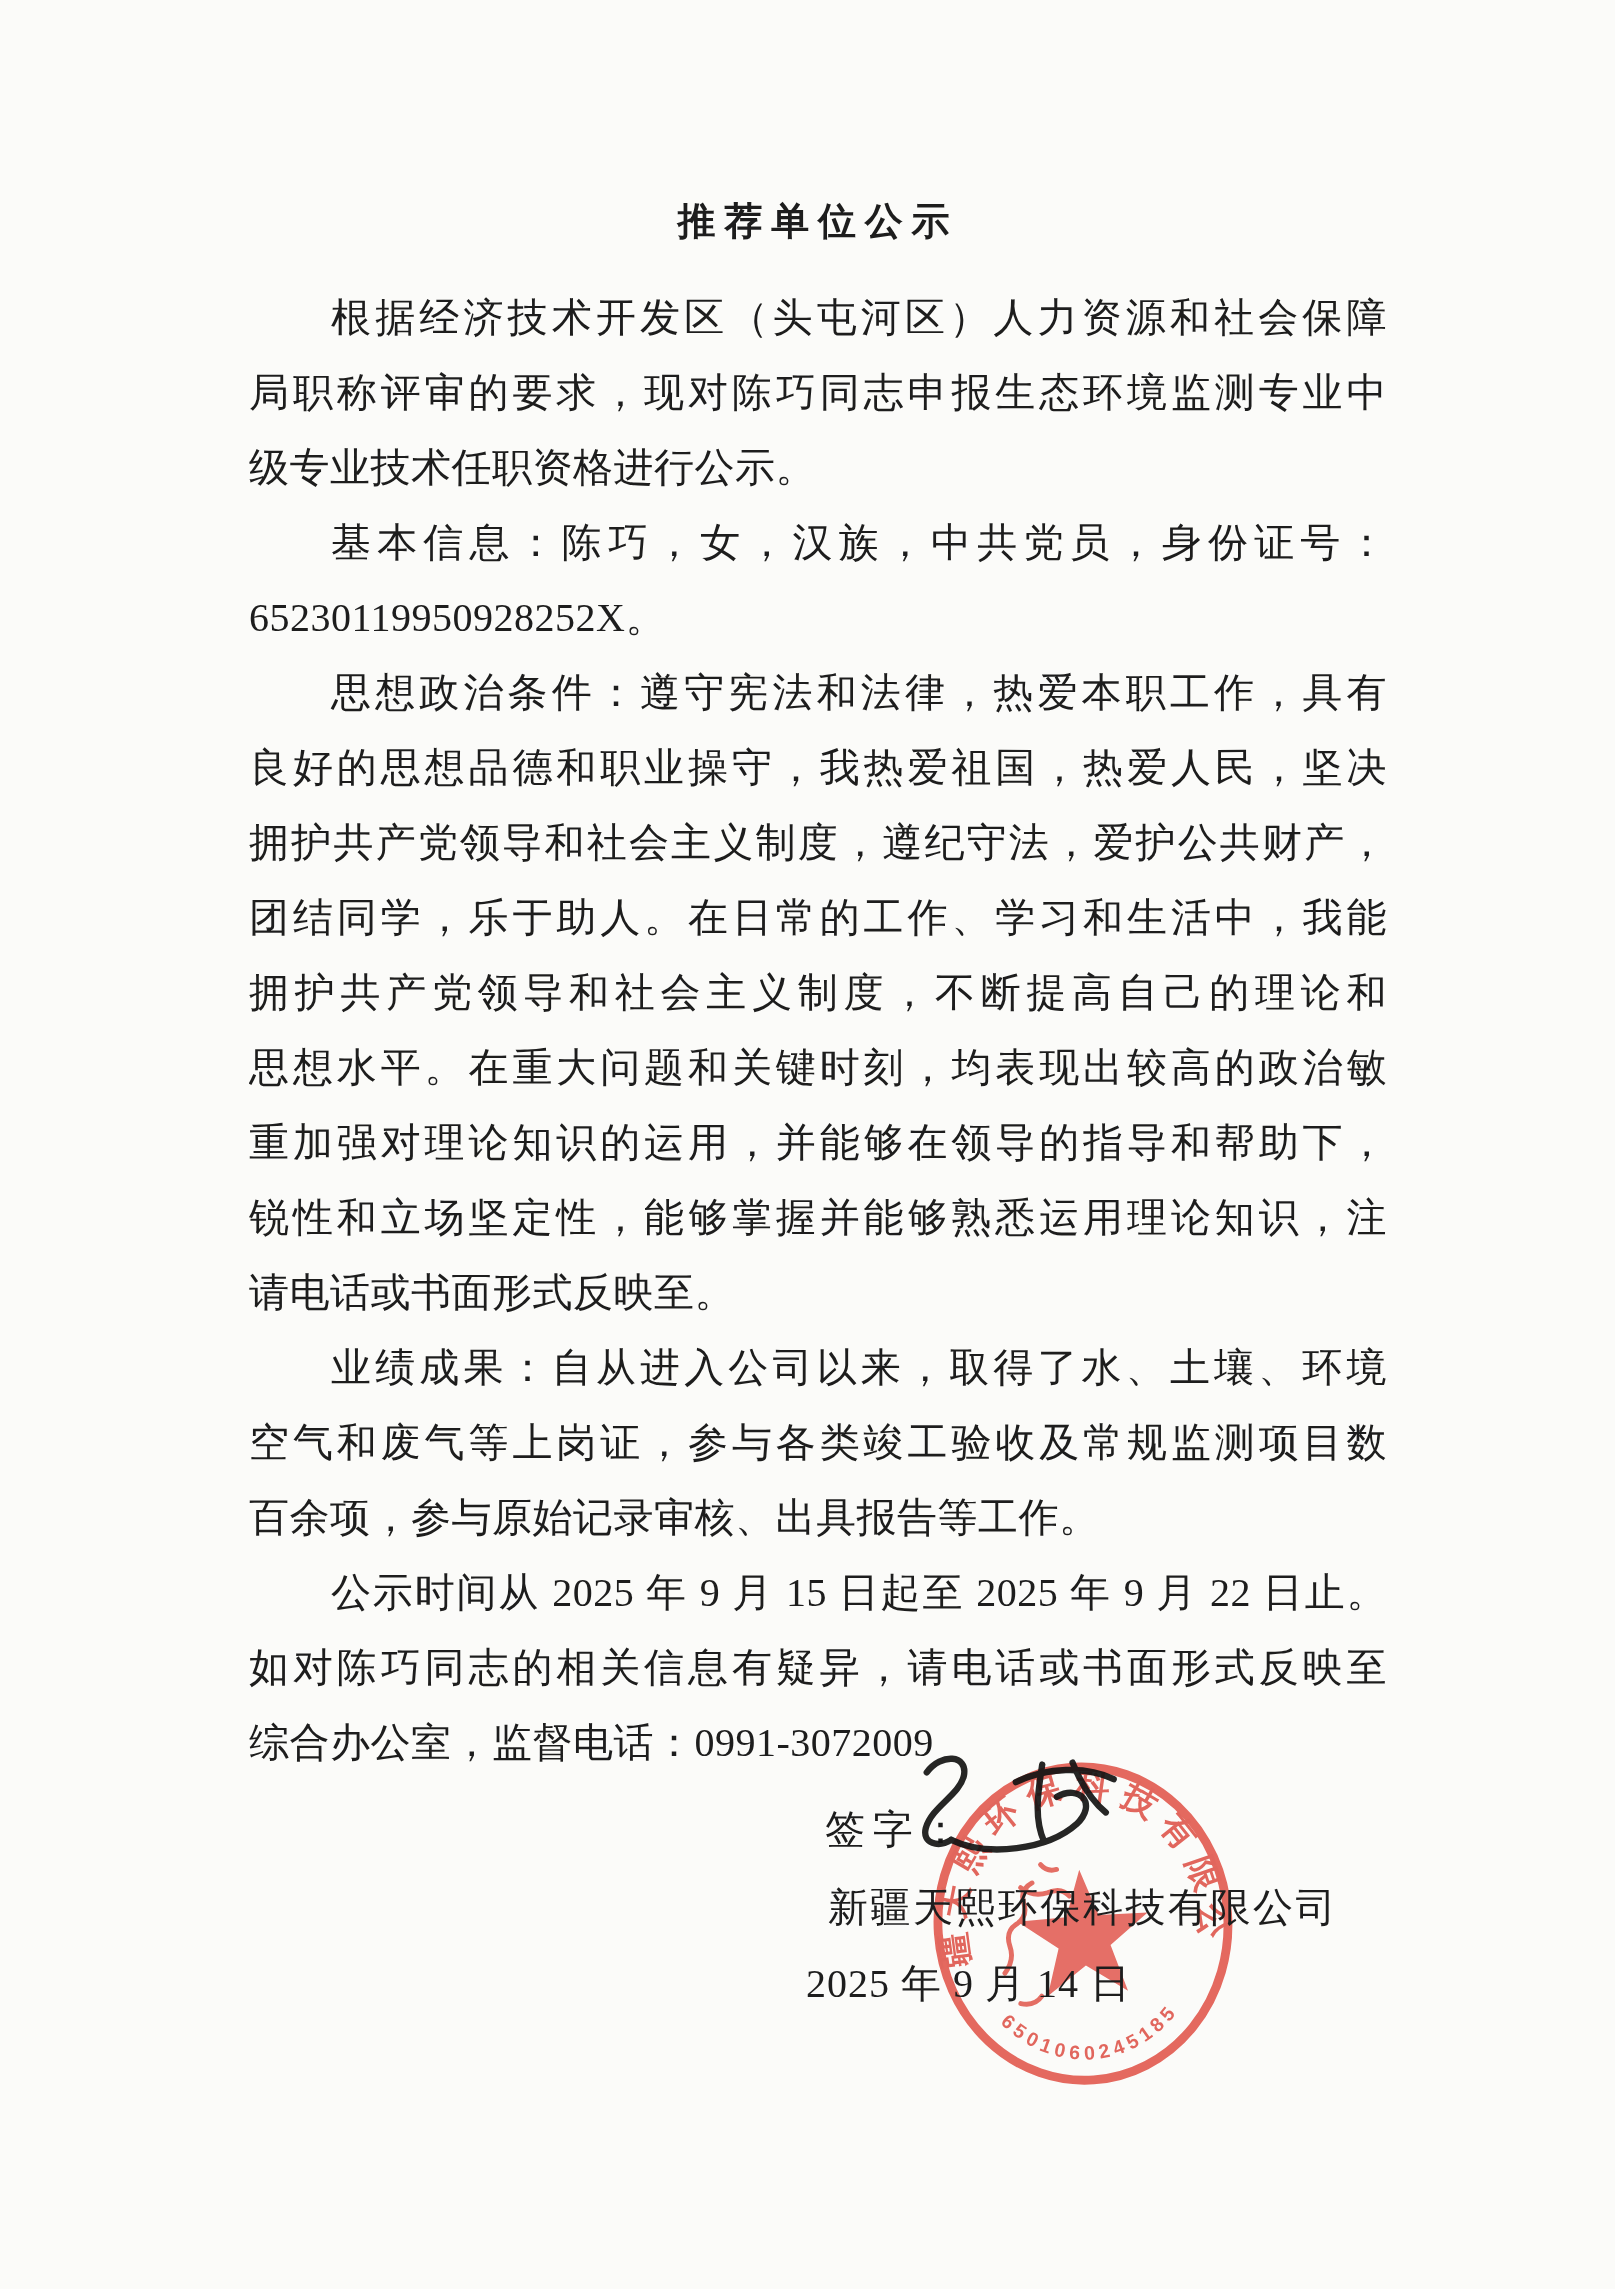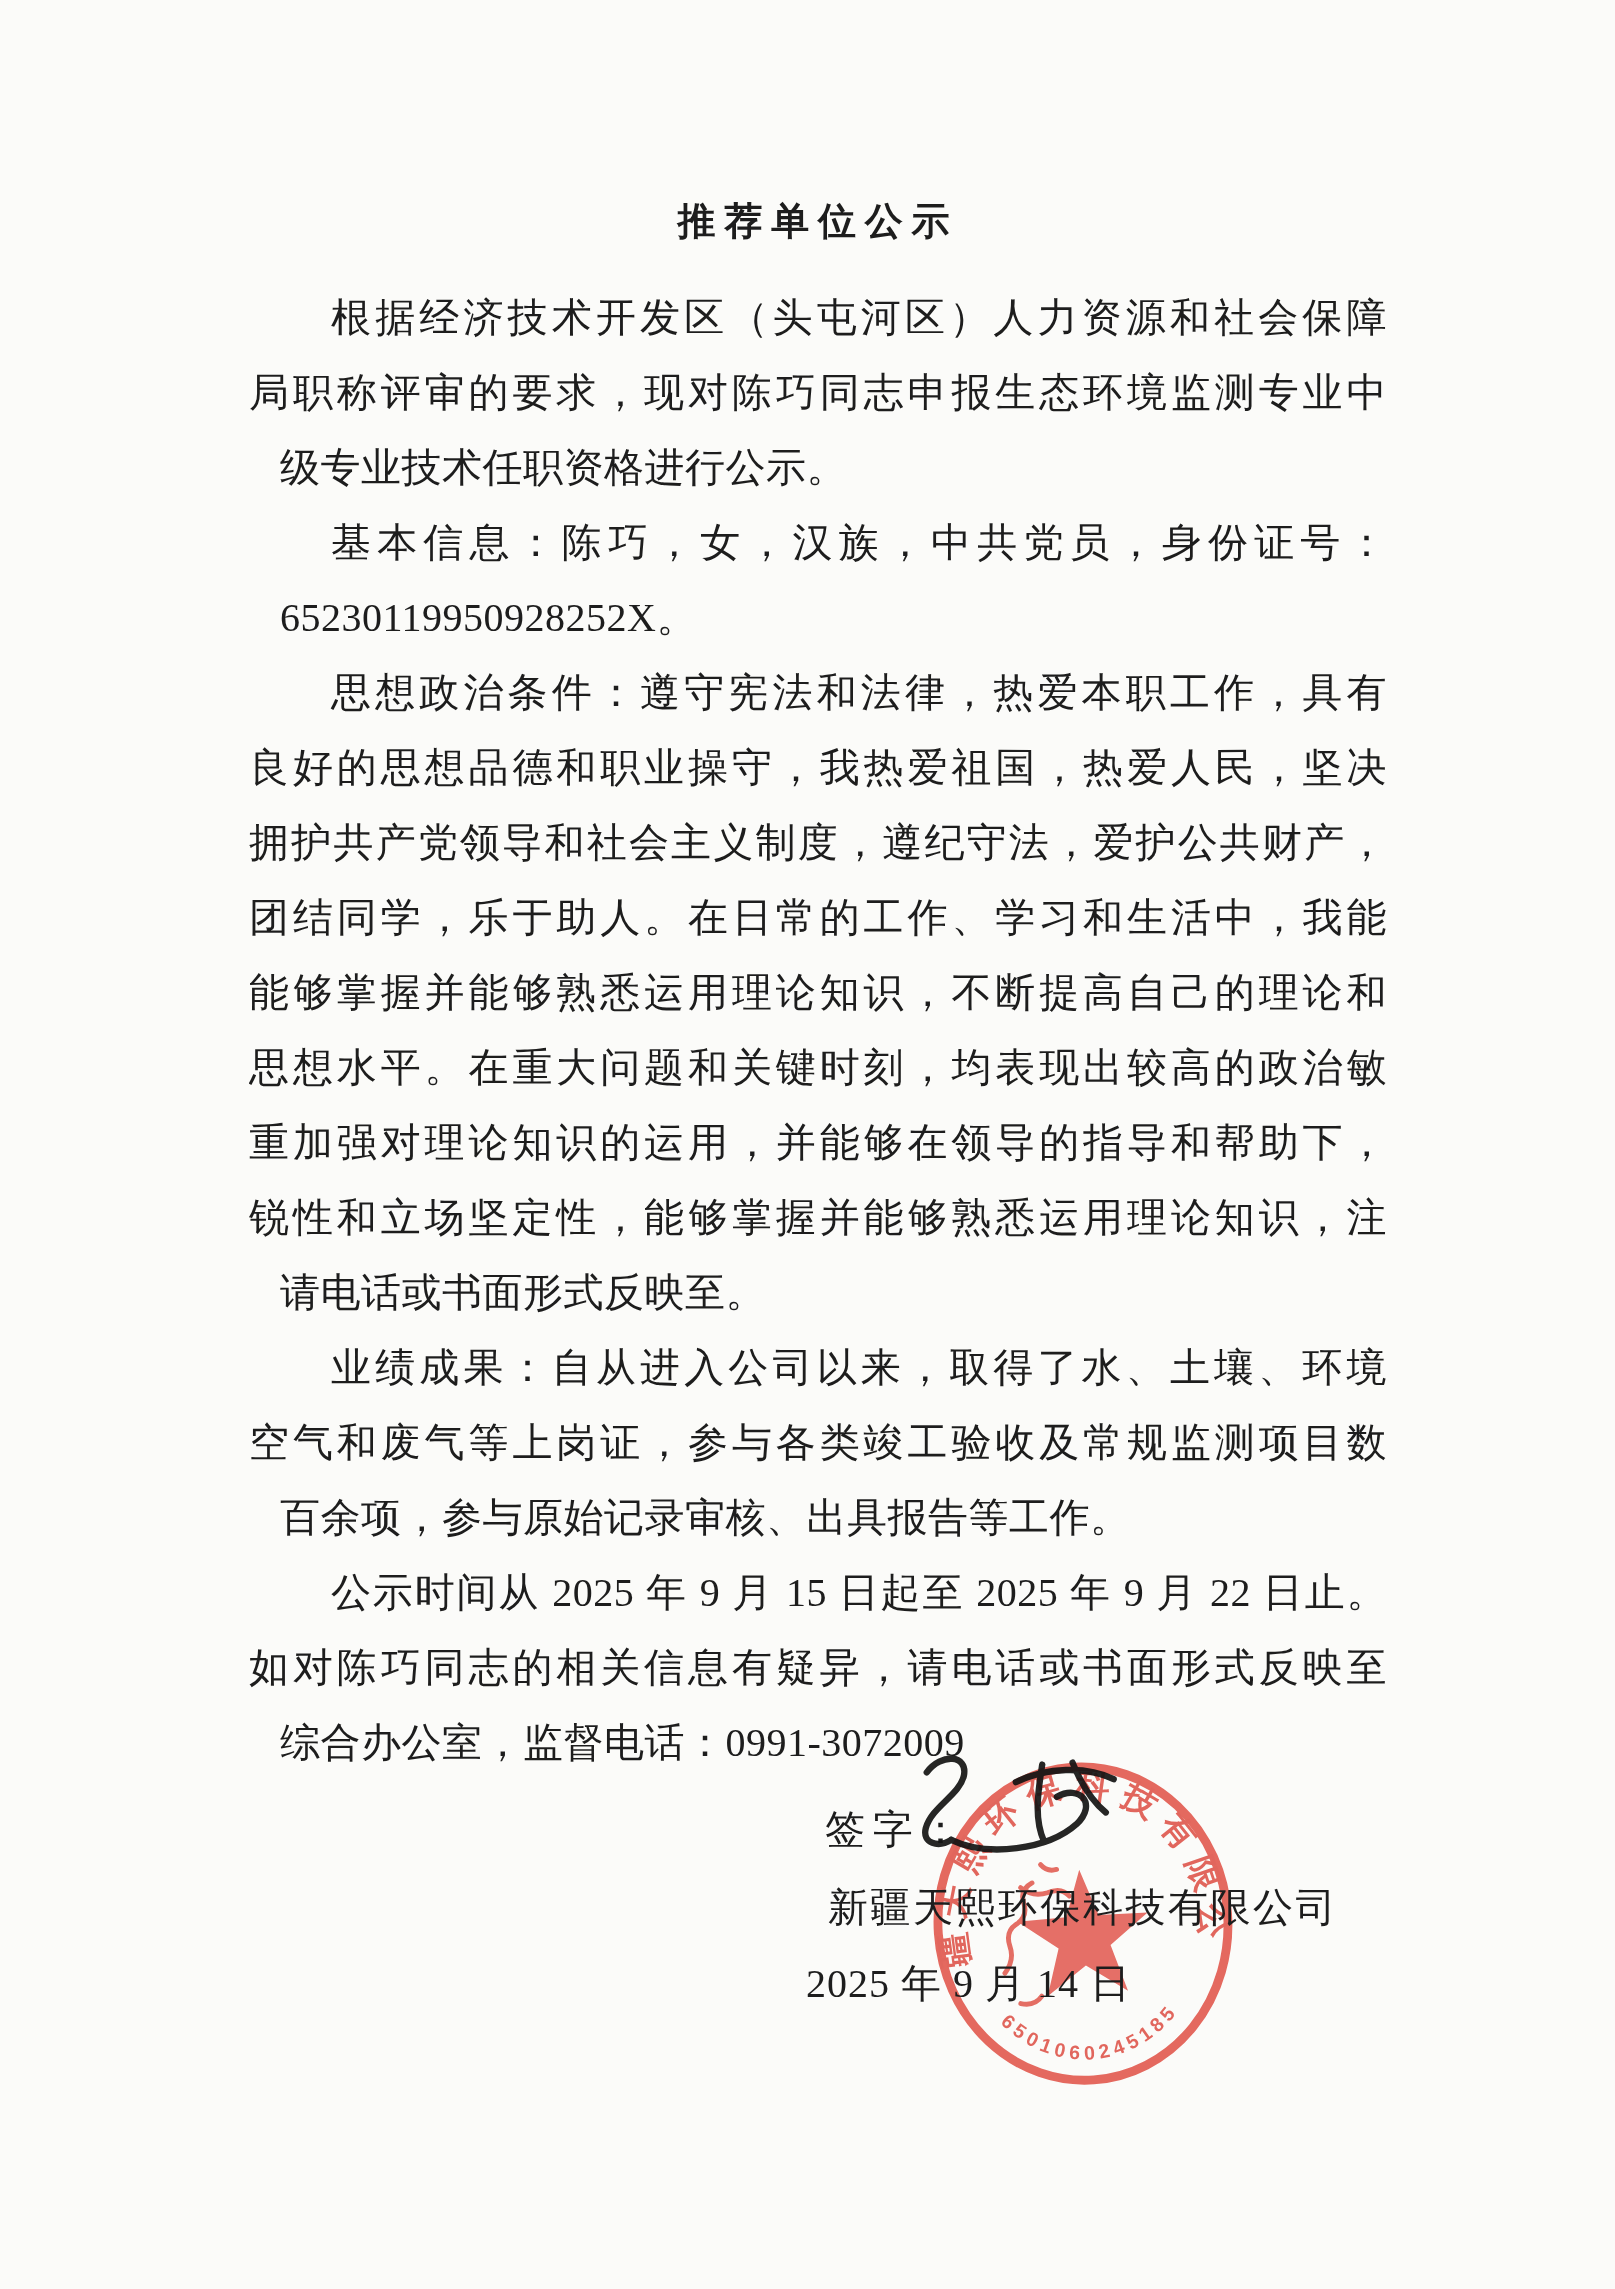--- a/index.html
+++ b/index.html
@@ -16,21 +16,21 @@
   }
   .body-block {
     position:absolute; top:280px; left:249px; width:1138px; z-index:2;
   }
   .line {
     height:75px; line-height:75px; font-size:40px; letter-spacing:0.5px;
     text-align:justify; text-align-last:justify; text-justify:inter-character;
     word-break:keep-all; overflow:hidden;
   }
   .line.indent { text-indent:82px; }
-  .line.end { text-align-last:left;margin-left:31px; }
+  .line.end { text-align-last:left; }
   .sign-label, .company-line, .date-line {
     position:absolute; height:75px; line-height:75px; font-size:40px; z-index:2;
   }
   .sign-label   { left:825px; top:1792px; letter-spacing:7.8px;text-align:right; }
   .company-line { left:828px; top:1870px; letter-spacing:2.5px; }
   .date-line    { left:806px; top:1946px; letter-spacing:1px; }
   .seal {
     position:absolute; left:929px; top:1758px; width:310px; height:333px;
     z-index:1; opacity:0.85; transform:rotate(-4deg);
   }
@@ -48,21 +48,21 @@
   <div class="body-block">
     <div class="line indent">根据经济技术开发区（头屯河区）人力资源和社会保障</div>
     <div class="line">局职称评审的要求，现对陈巧同志申报生态环境监测专业中</div>
     <div class="line end">级专业技术任职资格进行公示。</div>
     <div class="line indent">基本信息：陈巧，女，汉族，中共党员，身份证号：</div>
     <div class="line end">65230119950928252X。</div>
     <div class="line indent">思想政治条件：遵守宪法和法律，热爱本职工作，具有</div>
     <div class="line">良好的思想品德和职业操守，我热爱祖国，热爱人民，坚决</div>
     <div class="line">拥护共产党领导和社会主义制度，遵纪守法，爱护公共财产，</div>
     <div class="line">团结同学，乐于助人。在日常的工作、学习和生活中，我能</div>
-    <div class="line">能够掌握并能够熟悉运用理论知识，不断提高自己的理论和</div>
+    <div class="line">拥护共产党领导和社会主义制度，不断提高自己的理论和</div>
     <div class="line">思想水平。在重大问题和关键时刻，均表现出较高的政治敏</div>
     <div class="line">重加强对理论知识的运用，并能够在领导的指导和帮助下，</div>
     <div class="line">锐性和立场坚定性，能够掌握并能够熟悉运用理论知识，注</div>
     <div class="line end">请电话或书面形式反映至。</div>
     <div class="line indent">业绩成果：自从进入公司以来，取得了水、土壤、环境</div>
     <div class="line">空气和废气等上岗证，参与各类竣工验收及常规监测项目数</div>
     <div class="line end">百余项，参与原始记录审核、出具报告等工作。</div>
     <div class="line indent">公示时间从 2025 年 9 月 15 日起至 2025 年 9 月 22 日止。</div>
     <div class="line">如对陈巧同志的相关信息有疑异，请电话或书面形式反映至</div>
     <div class="line end">综合办公室，监督电话：0991-3072009</div>

